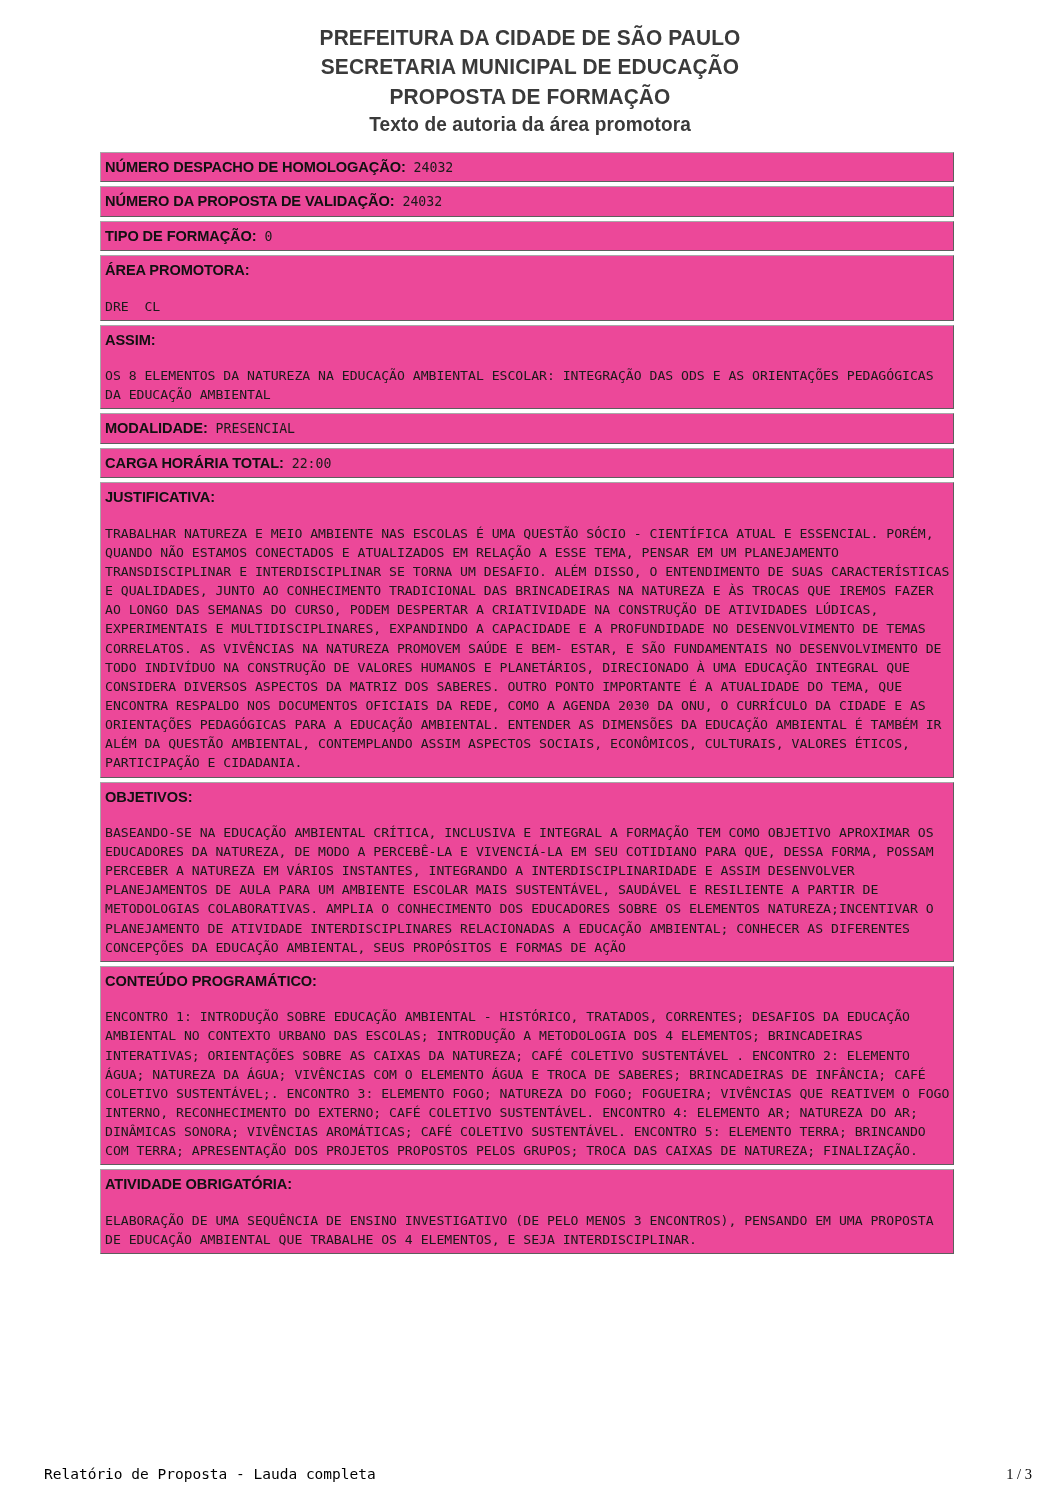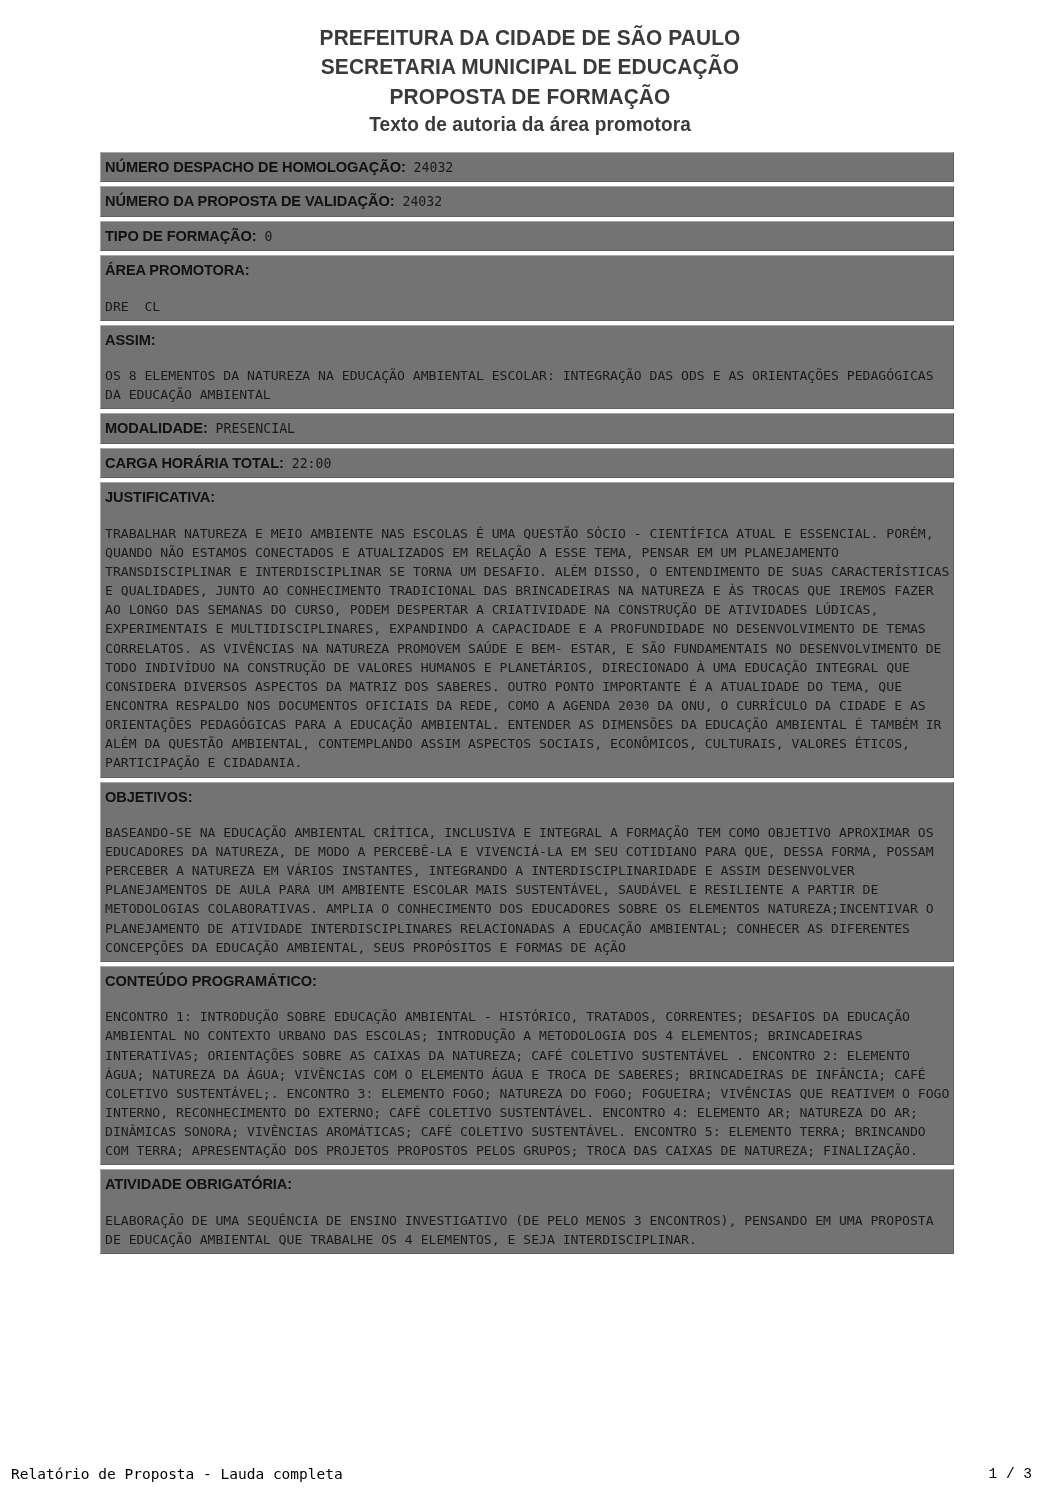--- a/index.html
+++ b/index.html
@@ -52,21 +52,21 @@
     top: 152px;
     width: 854px;
   }
   .fbox {
     box-sizing: border-box;
     border: 1px solid #9a9a9a;
     border-right-color: #5e5e5e;
     border-bottom-color: #5e5e5e;
     border-top-color: #a8a8a8;
     border-left-color: #a8a8a8;
-    background: #737373;
+    background: #ec4899;
     padding: 3px 0 4px 4px;
     margin-bottom: 4px;
   }
 
   .flabel {
     display: inline;
     font-family: "Liberation Sans", sans-serif;
     font-weight: bold;
     font-size: 14.6px;
     color: #111111;
@@ -104,32 +104,32 @@
   
   .footer {
     position: absolute;
     left: 0;
     top: 1466px;
     width: 1060px;
     height: 26px;
   }
   .footer-left {
     position: absolute;
-    left: 11px;
+    left: 44px;
     top: 0;
     font-family: "DejaVu Sans Mono", "Liberation Mono", monospace;
     font-size: 14.5px;
     color: #000000;
     white-space: pre;
   }
   .footer-right {
     position: absolute;
     right: 28px;
     top: 0;
-    font-family: Liberation Mono, monospace;
+    font-family: Liberation Serif, serif;
     font-size: 14.5px;
     color: #000000;
     white-space: pre;
   }
 </style>
 </head>
 <body>
 
 <div class="page">
 

